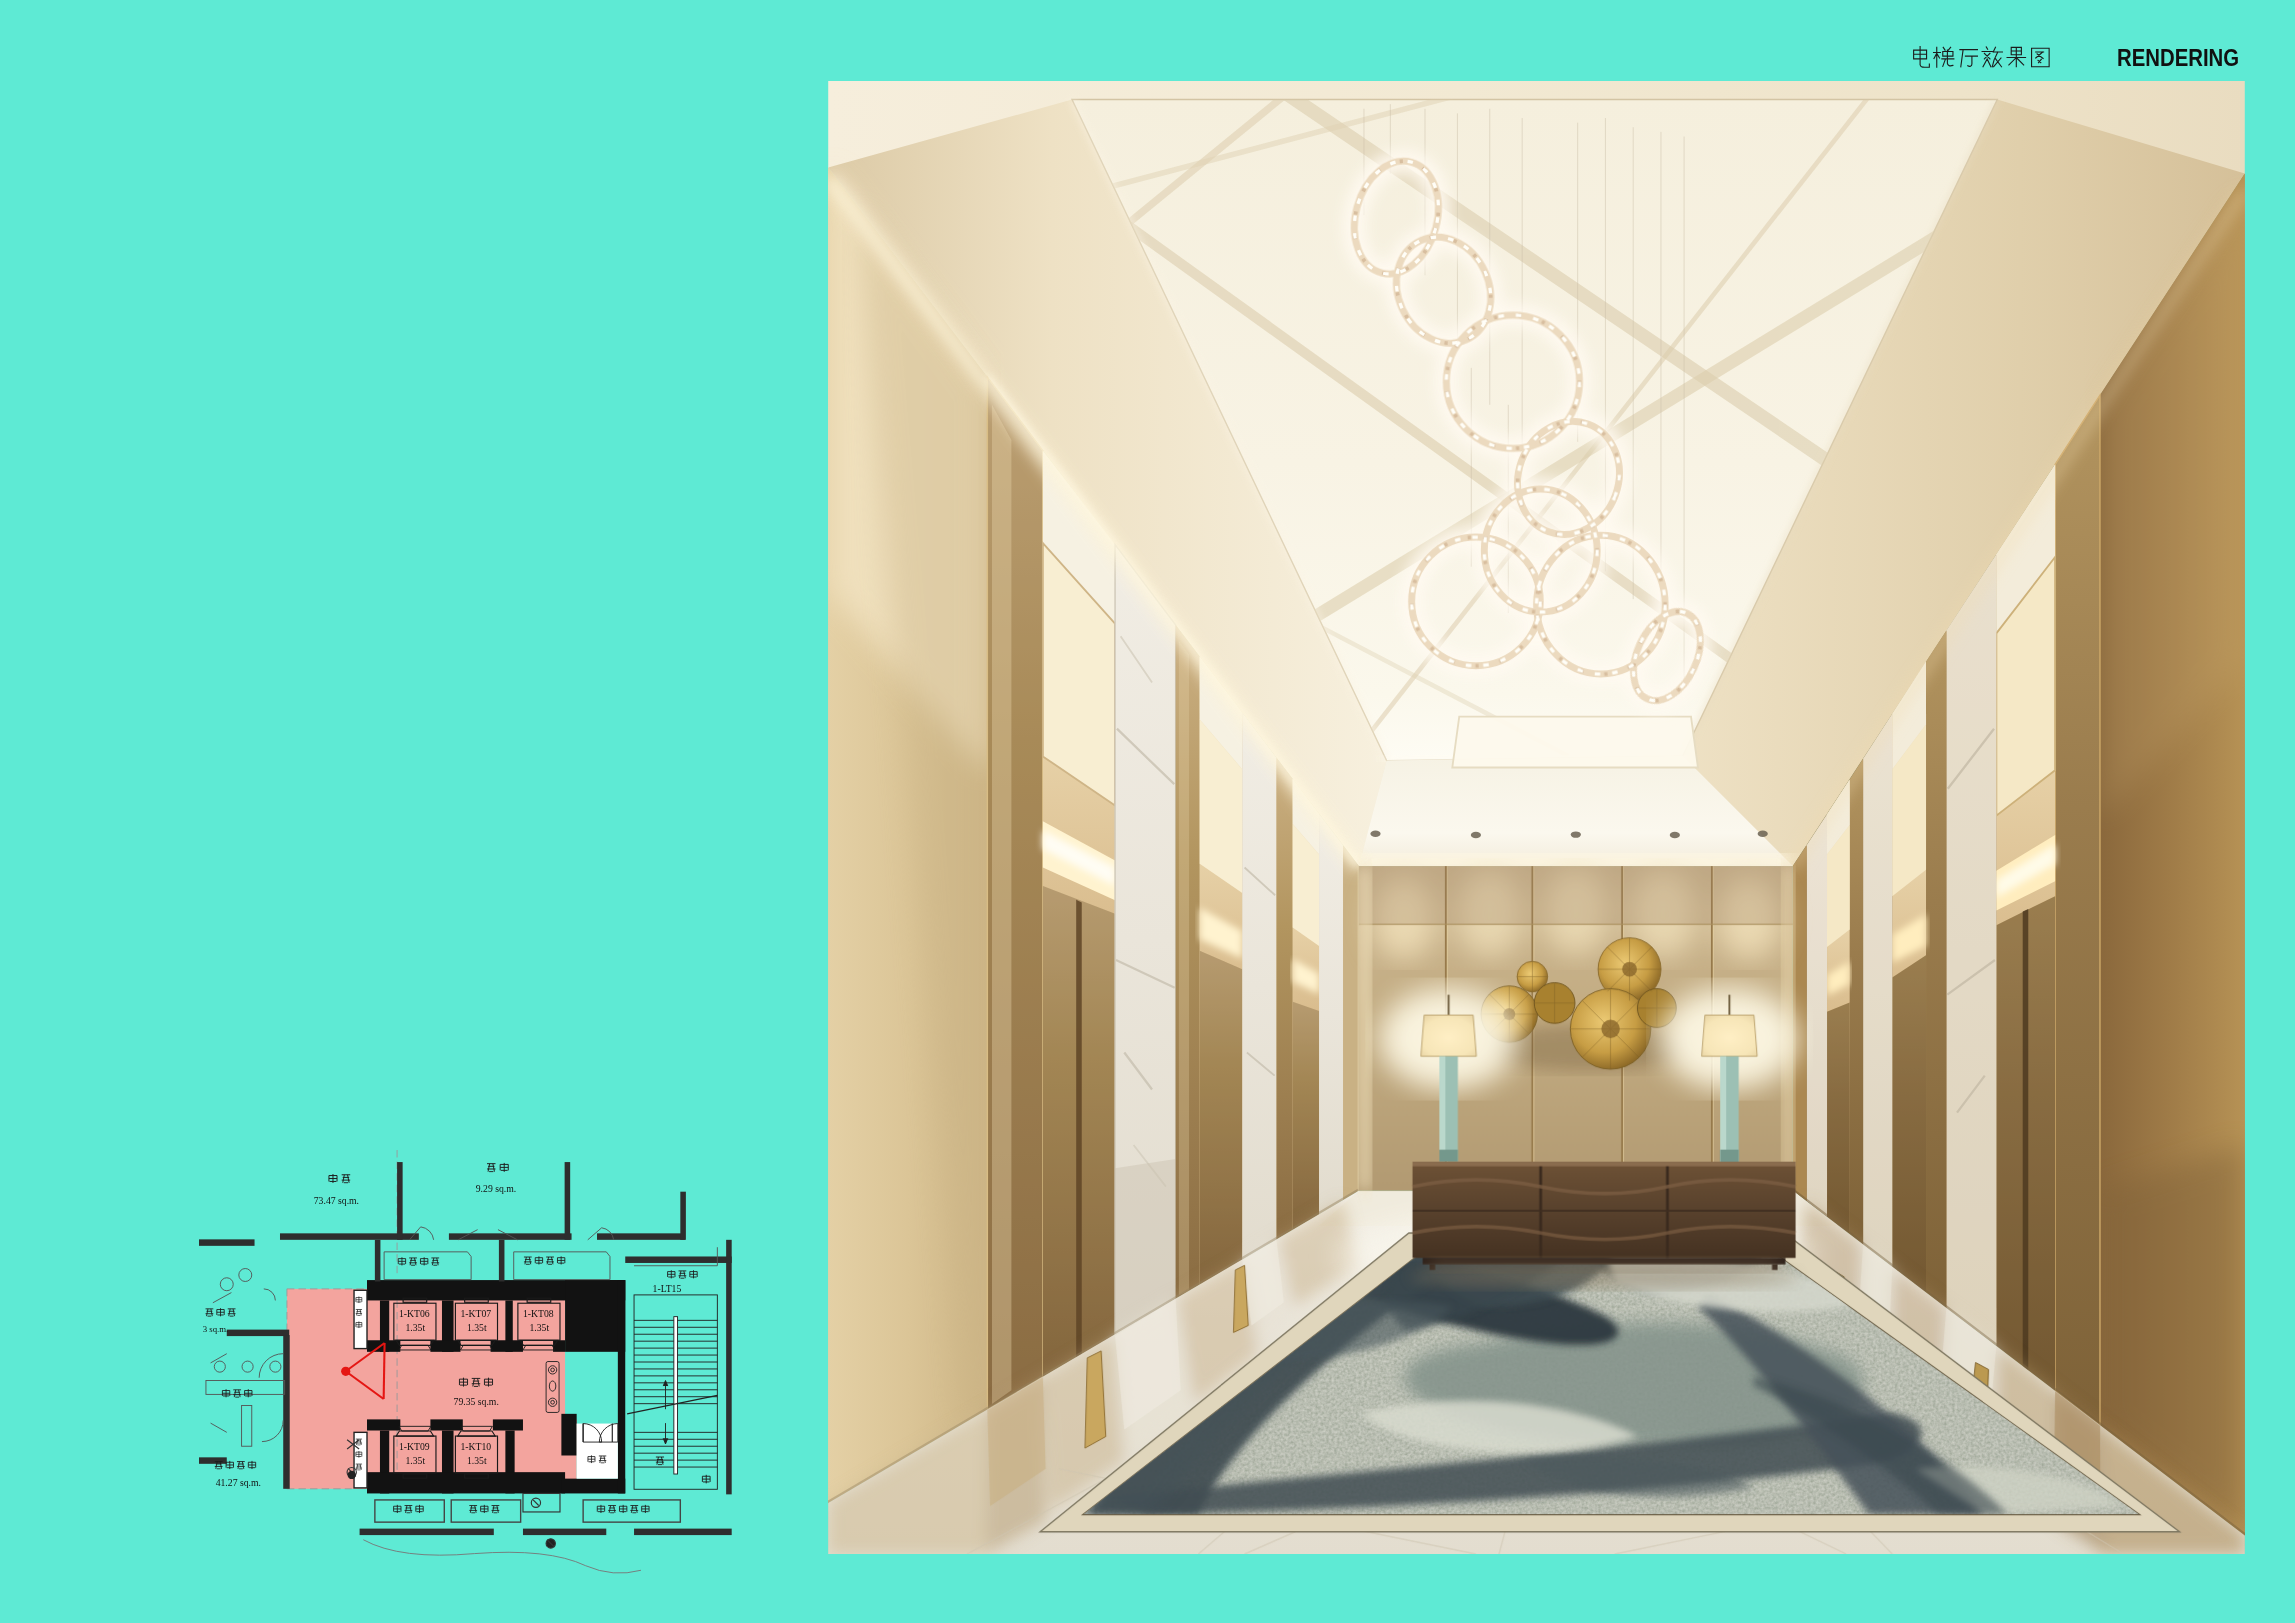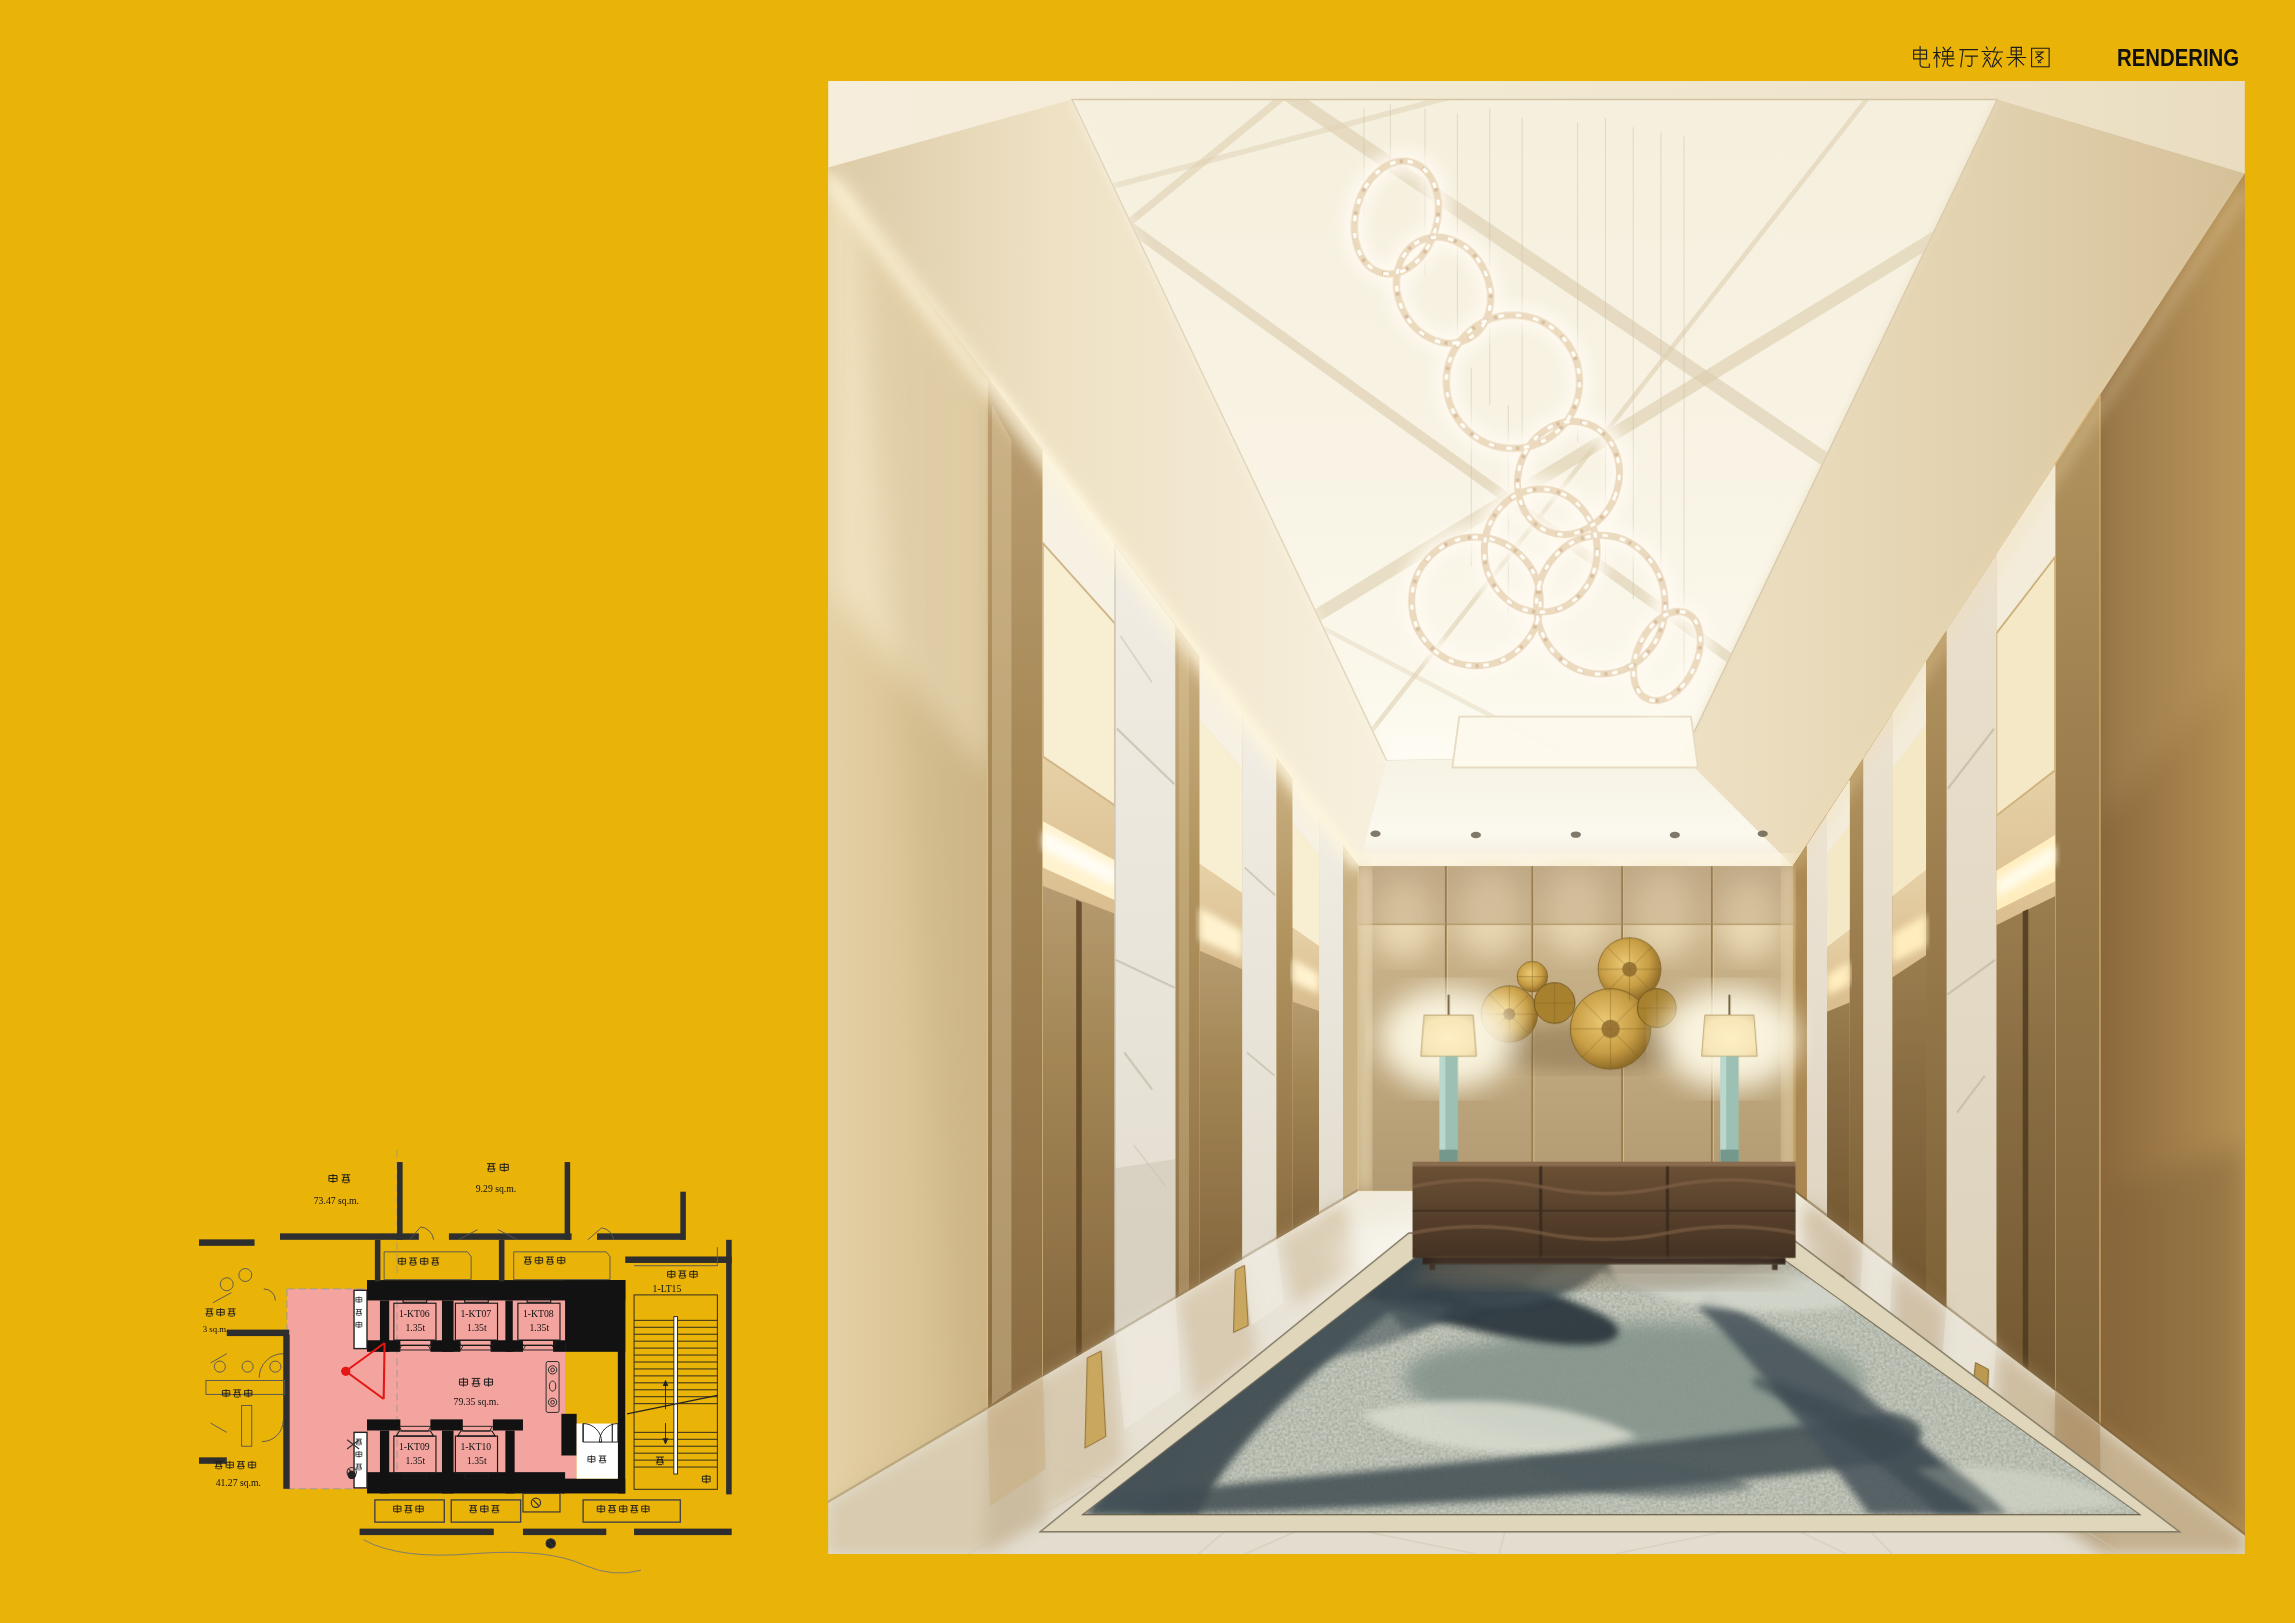--- a/index.html
+++ b/index.html
@@ -1,16 +1,16 @@
 <!DOCTYPE html>
 <html style="font-size:7.4px"><head>
 <meta charset="utf-8">
 <style>
   html,body{margin:0;padding:0;background:#fff;}
-  #page{position:relative;width:2295px;height:1623px;background:#eab308;overflow:hidden;font-family:"Liberation Sans",sans-serif;}
+  #page{position:relative;width:2295px;height:1623px;background:#5eead4;overflow:hidden;font-family:"Liberation Sans",sans-serif;}
   .abs{position:absolute;}
 </style>
 </head>
 <body>
 <div id="page">
 
 <svg class="abs" style="left:1909px;top:43px;" width="148" height="30" viewBox="0 0 320 64">
   <g stroke="#1c1c1c" stroke-width="2.4" fill="none" stroke-linecap="square">
 
     <g transform="translate(0,6)">

